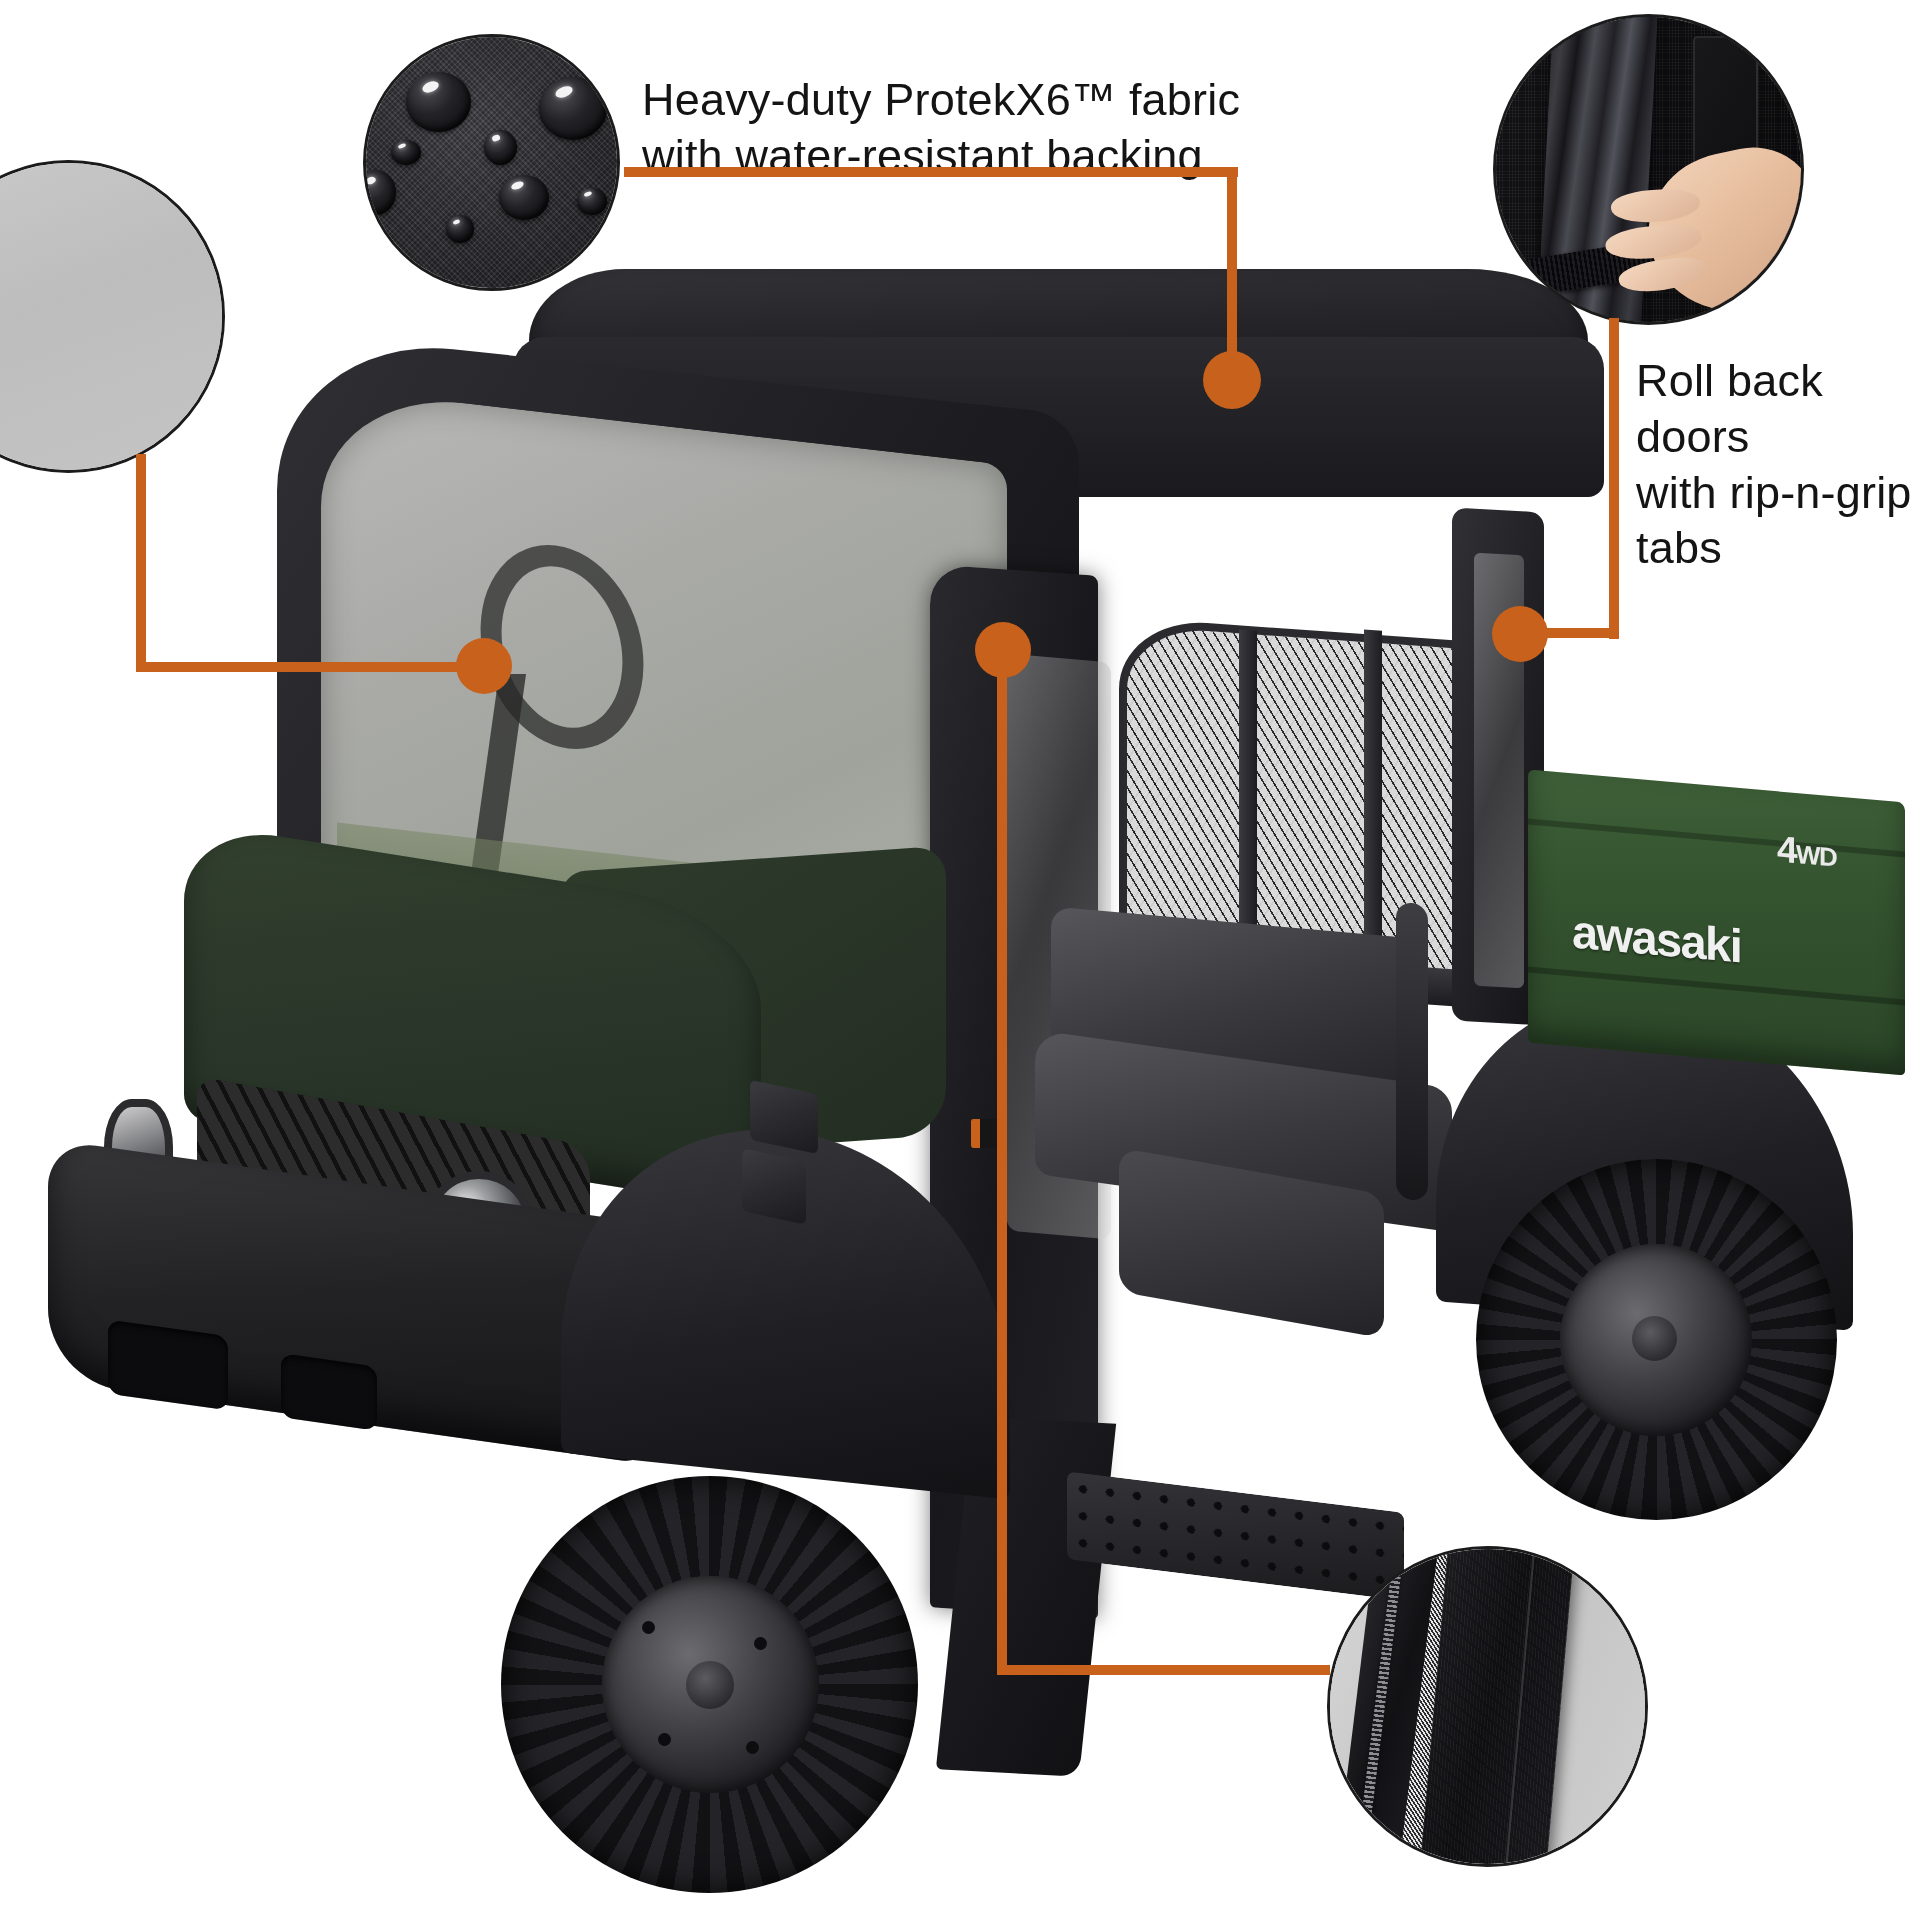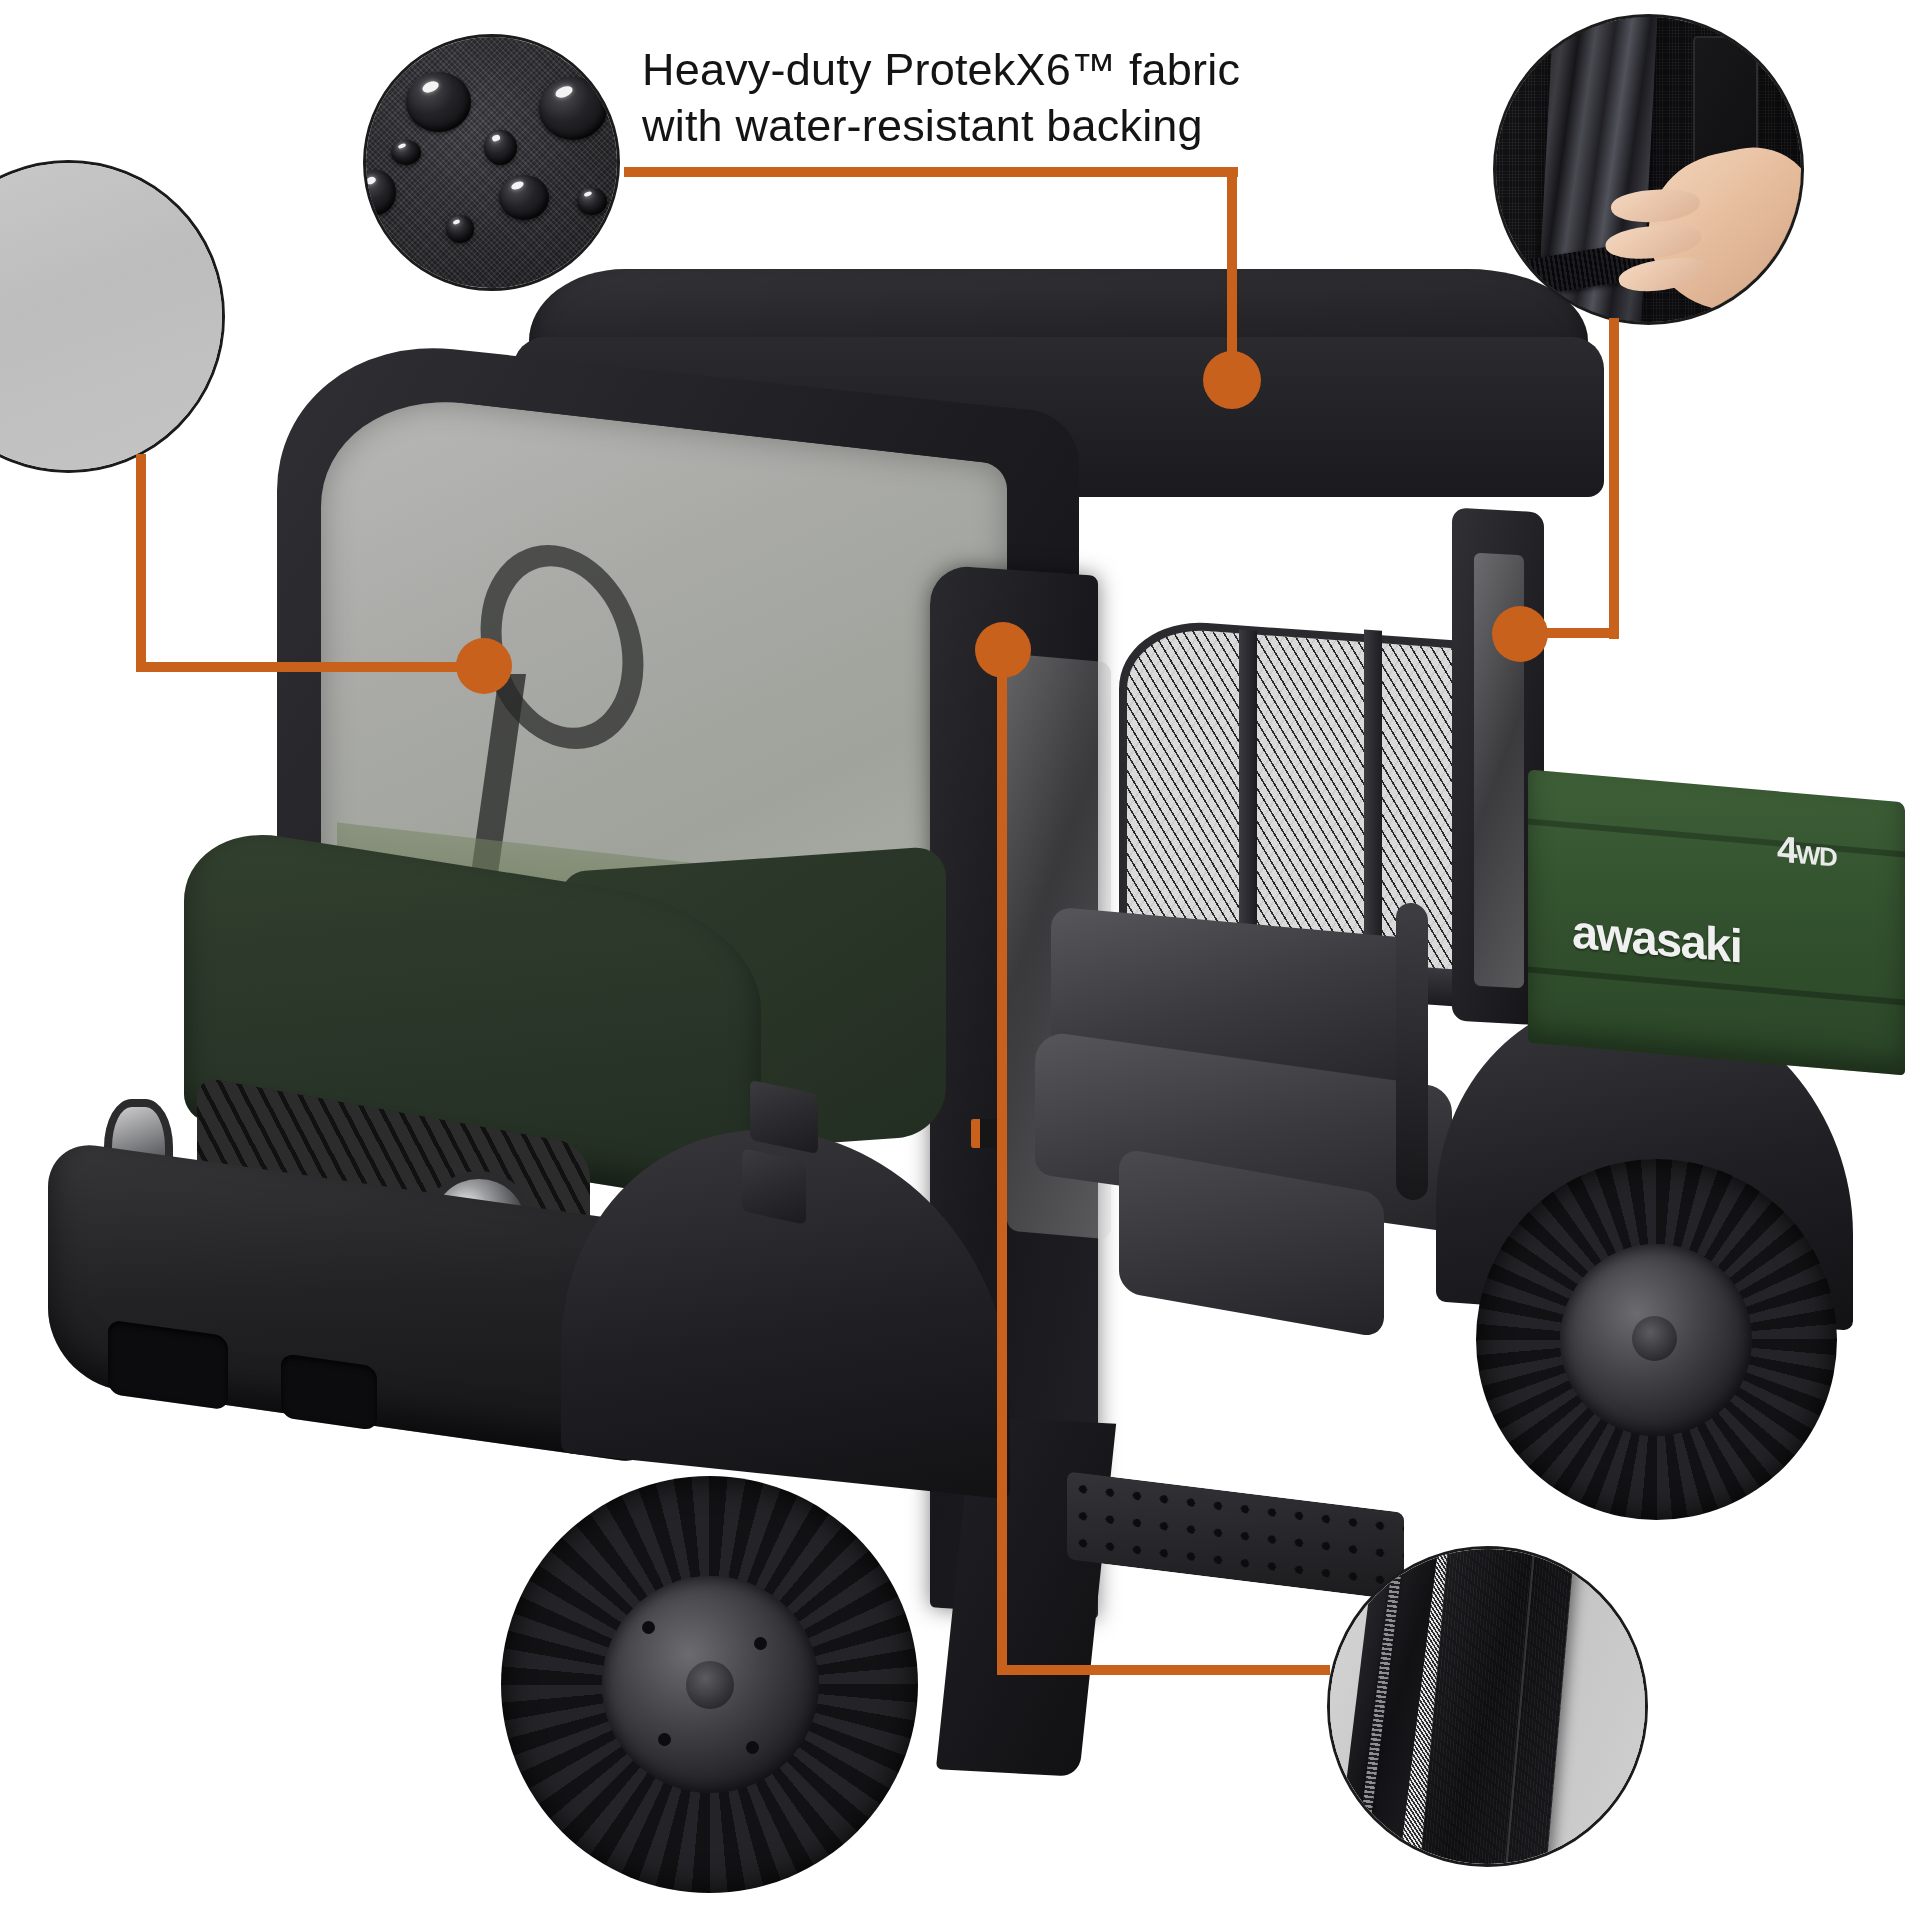--- a/index.html
+++ b/index.html
@@ -445,21 +445,21 @@
       <div class="bead" style="left:69%;top:16%;width:27%;height:25%;"></div>
       <div class="bead" style="left:47%;top:37%;width:13%;height:14%;"></div>
       <div class="bead" style="left:10%;top:41%;width:12%;height:10%;"></div>
       <div class="bead" style="left:-4%;top:53%;width:16%;height:18%;"></div>
       <div class="bead" style="left:53%;top:55%;width:20%;height:18%;"></div>
       <div class="bead" style="left:84%;top:60%;width:12%;height:11%;"></div>
       <div class="bead" style="left:32%;top:71%;width:11%;height:11%;"></div>
     </div>
   </div>
 
-  <div class="callout-text" style="left:642px;top:42px;width:610px;">Heavy-duty ProtekX6™ fabric
+  <div class="callout-text" style="left:642px;top:72px;width:610px;">Heavy-duty ProtekX6™ fabric
 with water-resistant backing</div>
 
   <div class="conn conn-h" style="left:624px;top:167px;width:614px;"></div>
   <div class="conn conn-v" style="left:1227px;top:167px;height:209px;"></div>
   <div class="dot" style="left:1203px;top:351px;width:58px;height:58px;"></div>
 
   <div class="inset" style="left:-88px;top:160px;width:313px;height:313px;">
     <div class="vinyl"></div>
   </div>
 
@@ -475,20 +475,23 @@
       <div class="rr-seam"></div>
       <div class="rr-strap"></div>
       <div class="rr-hand">
         <div class="rr-finger" style="left:-18%;top:14%;width:52%;height:20%;transform:rotate(8deg);"></div>
         <div class="rr-finger" style="left:-26%;top:36%;width:56%;height:20%;transform:rotate(6deg);"></div>
         <div class="rr-finger" style="left:-22%;top:58%;width:52%;height:19%;transform:rotate(3deg);"></div>
       </div>
     </div>
   </div>
 
+  <div class="callout-text" style="left:1636px;top:353px;width:281px;">Roll back doors
+with rip-n-grip
+tabs</div>
 
   <div class="conn conn-v" style="left:1609px;top:318px;height:321px;"></div>
   <div class="conn conn-h" style="left:1524px;top:628px;width:95px;"></div>
   <div class="dot" style="left:1492px;top:606px;width:56px;height:56px;"></div>
 
   <div class="inset" style="left:1327px;top:1546px;width:321px;height:321px;">
     <div class="vent">
       <div class="v-grey"></div>
       <div class="v-flapA"></div>
       <div class="v-zip"></div>

